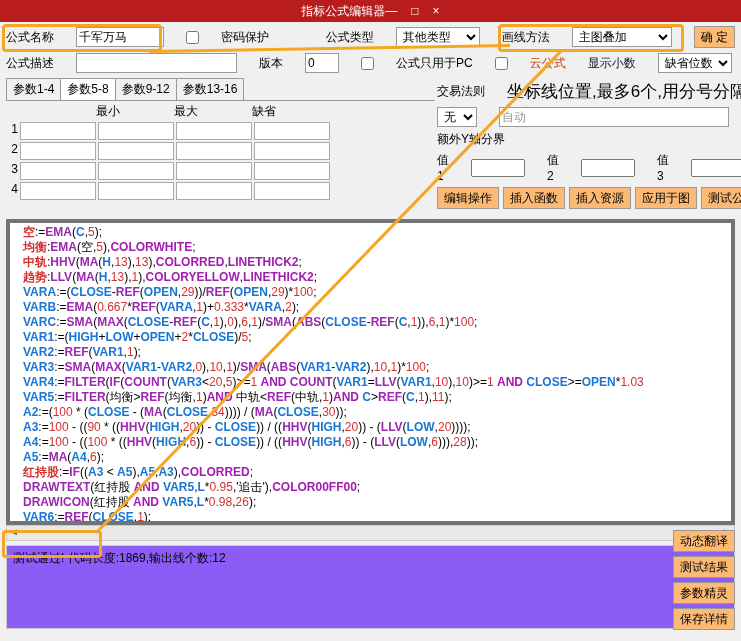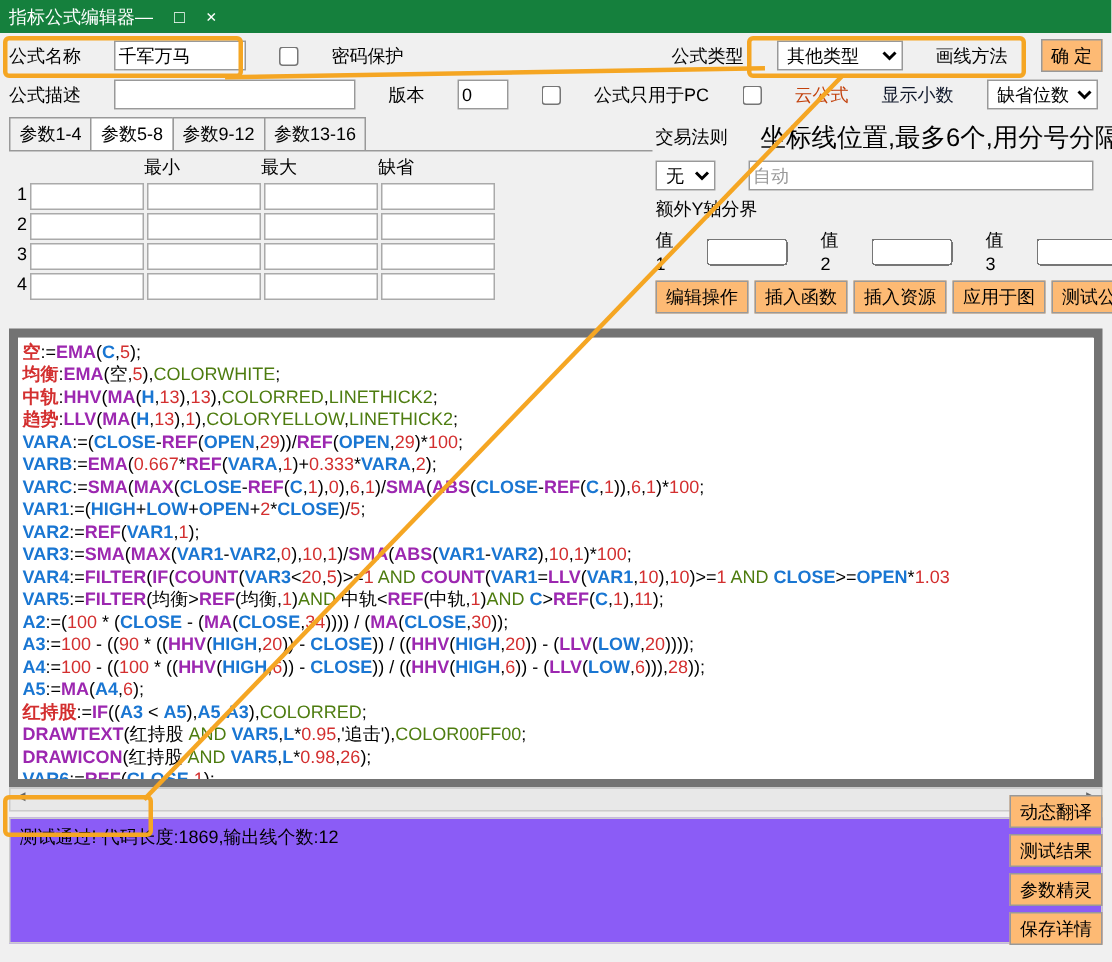--- a/index.html
+++ b/index.html
@@ -1,35 +1,35 @@
 <!DOCTYPE html>
 <html><head>
 <meta charset="utf-8">
 <style>
 *{box-sizing:border-box;margin:0;padding:0;font-family:"Microsoft YaHei",SimSun,sans-serif;font-size:12px}
 body{background:#f0f0f0;width:741px;height:641px;overflow:hidden;position:relative}
-.titlebar{background:#15803d;color:#fff;height:22px;display:flex;align-items:center;padding:0 6px;justify-content:flex-start}
+.titlebar{background:#b91c1c;color:#fff;height:22px;display:flex;align-items:center;padding:0 6px;justify-content:center}
 .titlebar-btns{display:flex;gap:14px}
 .form-area{background:#f0f0f0;padding:4px 6px}
 .row{display:flex;align-items:center;margin-bottom:4px;gap:22px}
 .lbl{white-space:nowrap}
 input[type=text],select{border:1px solid #999;background:#fff;height:20px;padding:0 2px;font-size:12px}
 input[type=checkbox]{vertical-align:middle}
 .btn{border:1px solid #999;background:#fdba74;height:22px;padding:0 6px;cursor:pointer;white-space:nowrap}
 .tabbar{display:flex;border-bottom:1px solid #999}
 .tab{border:1px solid #999;border-bottom:none;padding:2px 6px;background:#f0f0f0;cursor:pointer;margin-right:-1px}
 .tab.active{background:#fff}
 .param-row{display:flex;align-items:flex-start;margin-top:2px;gap:2px}
 .param-n{width:12px;text-align:right}
 .param-in{width:76px;height:18px;border:1px solid #aaa;background:#fff}
-.code{background:#fff;border:6px solid #737373;font-family:Consolas,monospace;font-size:12px;line-height:15px;padding:2px 3px;white-space:pre;overflow:auto;height:306px;margin:4px 6px 0 6px}
+.code{background:#fff;border:4px solid #737373;font-family:Consolas,monospace;font-size:12px;line-height:15px;padding:2px 13px;white-space:pre;overflow:auto;height:306px;margin:4px 6px 0 6px}
 .scrollx{height:16px;background:#e8e8e8;border:1px solid #ccc;margin:0 6px;position:relative}
 .scrollx::before{content:"◄";position:absolute;left:2px;top:0;font-size:10px;color:#666}
 .scrollx::after{content:"►";position:absolute;right:2px;top:0;font-size:10px;color:#666}
-.status{background:#8b5cf6;border:1px solid #ccc;padding:4px 6px;margin:4px 6px 0 6px;height:84px}.c-fn{color:#9c27b0;font-weight:bold}.c-red{color:#d32f2f;font-weight:bold}.c-gr{color:#4d7c0f;font-weight:normal}.c-bl{color:#1976d2;font-weight:bold}.c-num{color:#d32f2f}
+.status{background:#8b5cf6;border:1px solid #ccc;padding:4px 6px;margin:4px 6px 0 6px;height:84px}.c-fn{color:#9c27b0;font-weight:bold}.c-red{color:#d32f2f;font-weight:bold}.c-gr{color:#a21caf;font-weight:bold}.c-bl{color:#1976d2;font-weight:bold}.c-num{color:#d32f2f}
 .highlight{position:absolute;border:3px solid #f5a623;border-radius:4px;pointer-events:none}
 .hl1{left:2px;top:24px;width:160px;height:28px}
 .hl2{left:498px;top:24px;width:186px;height:28px}
 .hl3{left:2px;top:530px;width:100px;height:28px}
 .line{position:absolute;background:#f5a623;height:3px;transform-origin:0 0;pointer-events:none}
 .bot-btns{position:absolute;right:6px;top:530px;display:flex;flex-direction:column;gap:4px}
 .val-row input{width:54px}
 .opbtns{display:flex;gap:4px;margin-top:4px}
 .tight{display:flex;flex-direction:column;gap:0px}
 .upper{display:flex}
@@ -51,20 +51,21 @@
 <div class="form-area">
  <div class="row">
   <span class="lbl">公式名称</span>
   <input type="text" style="width: 88px;" value="千军万马">
   <input type="checkbox" style="">
   <span class="lbl">密码保护</span>
   <span style="flex:1"></span>
   <span class="lbl">公式类型</span>
   <select style="width:84px"><option>其他类型</option></select>
   <span class="lbl">画线方法</span>
+  <select style="width:100px"><option>主图叠加</option></select>
   <button class="btn">确 定</button>
  </div>
  <div class="row">
   <span class="lbl">公式描述</span>
   <input type="text" style="width: 244px;">
   <span class="lbl">版本</span>
   <input type="text" style="width: 34px;" value="0">
   <input type="checkbox" style="">
   <span class="lbl">公式只用于PC</span>
   <input type="checkbox" style="">

